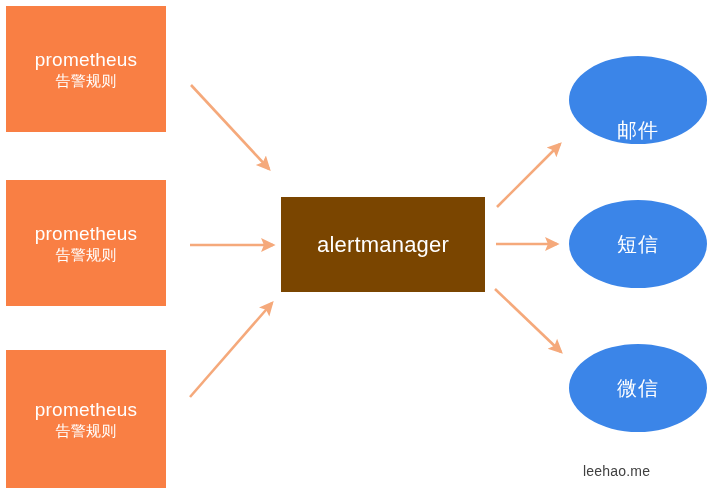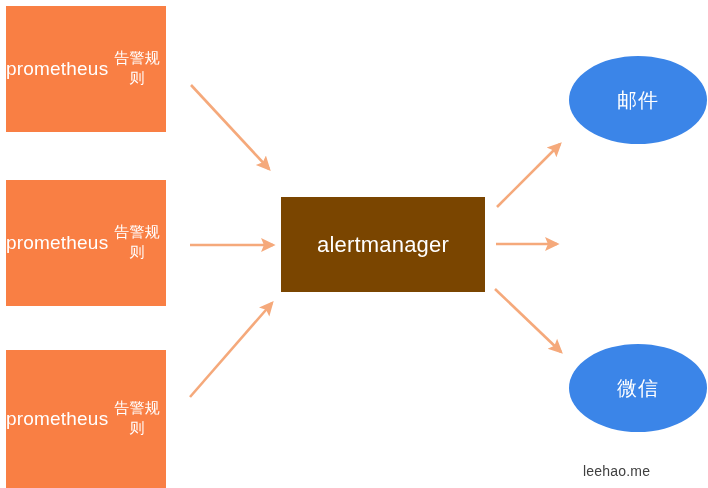--- a/index.html
+++ b/index.html
@@ -15,21 +15,21 @@
     width: 708px;
     height: 488px;
     background: #ffffff;
     overflow: hidden;
   }
   
   .src-box {
     position: absolute;
     background: #F97F44;
     display: flex;
-    flex-direction: row;
+    flex-direction: column;
     align-items: center;
     justify-content: center;
     color: #ffffff;
     line-height: 1.32;
     text-align: center;
     letter-spacing: 0.2px;
   }
   .src-box .line1 {
     font-size: 19px;
     font-family: "Liberation Sans", "DejaVu Sans", sans-serif;
@@ -67,21 +67,21 @@
     background: #3B85E8;
     border-radius: 50%;
     display: flex;
     align-items: center;
     justify-content: center;
     color: #ffffff;
     font-size: 20px;
     font-family: "DejaVu Sans", "Liberation Sans", sans-serif;
     letter-spacing: 1px;
   }
-  #ellipse-email  { left: 569px; top: 56px;  }
+  #ellipse-email  { left: 569px; top: 56px; align-items: flex-end;  }
   #ellipse-sms    { left: 569px; top: 200px; }
   #ellipse-wechat { left: 569px; top: 344px; text-align: right; }
 
   
   #arrows {
     position: absolute;
     left: 0;
     top: 0;
     width: 708px;
     height: 488px;
@@ -119,20 +119,23 @@
   </div>
 
   <div id="box-alertmanager">
     <span>alertmanager</span>
   </div>
 
   <div class="dest-ellipse" id="ellipse-email">
     <span>邮件</span>
   </div>
 
+  <div class="dest-ellipse" id="ellipse-sms">
+    <span>短信</span>
+  </div>
 
   <div class="dest-ellipse" id="ellipse-wechat">
     <span>微信</span>
   </div>
 
   <svg id="arrows" viewBox="0 0 708 488">
     <defs>
       <marker id="head" markerWidth="6" markerHeight="6" refX="4.6" refY="3" orient="auto" markerUnits="strokeWidth">
         <path d="M0,0.35 L5.6,3 L0,5.65 L1.1,3 Z" fill="#F5A97B"></path>
       </marker>

